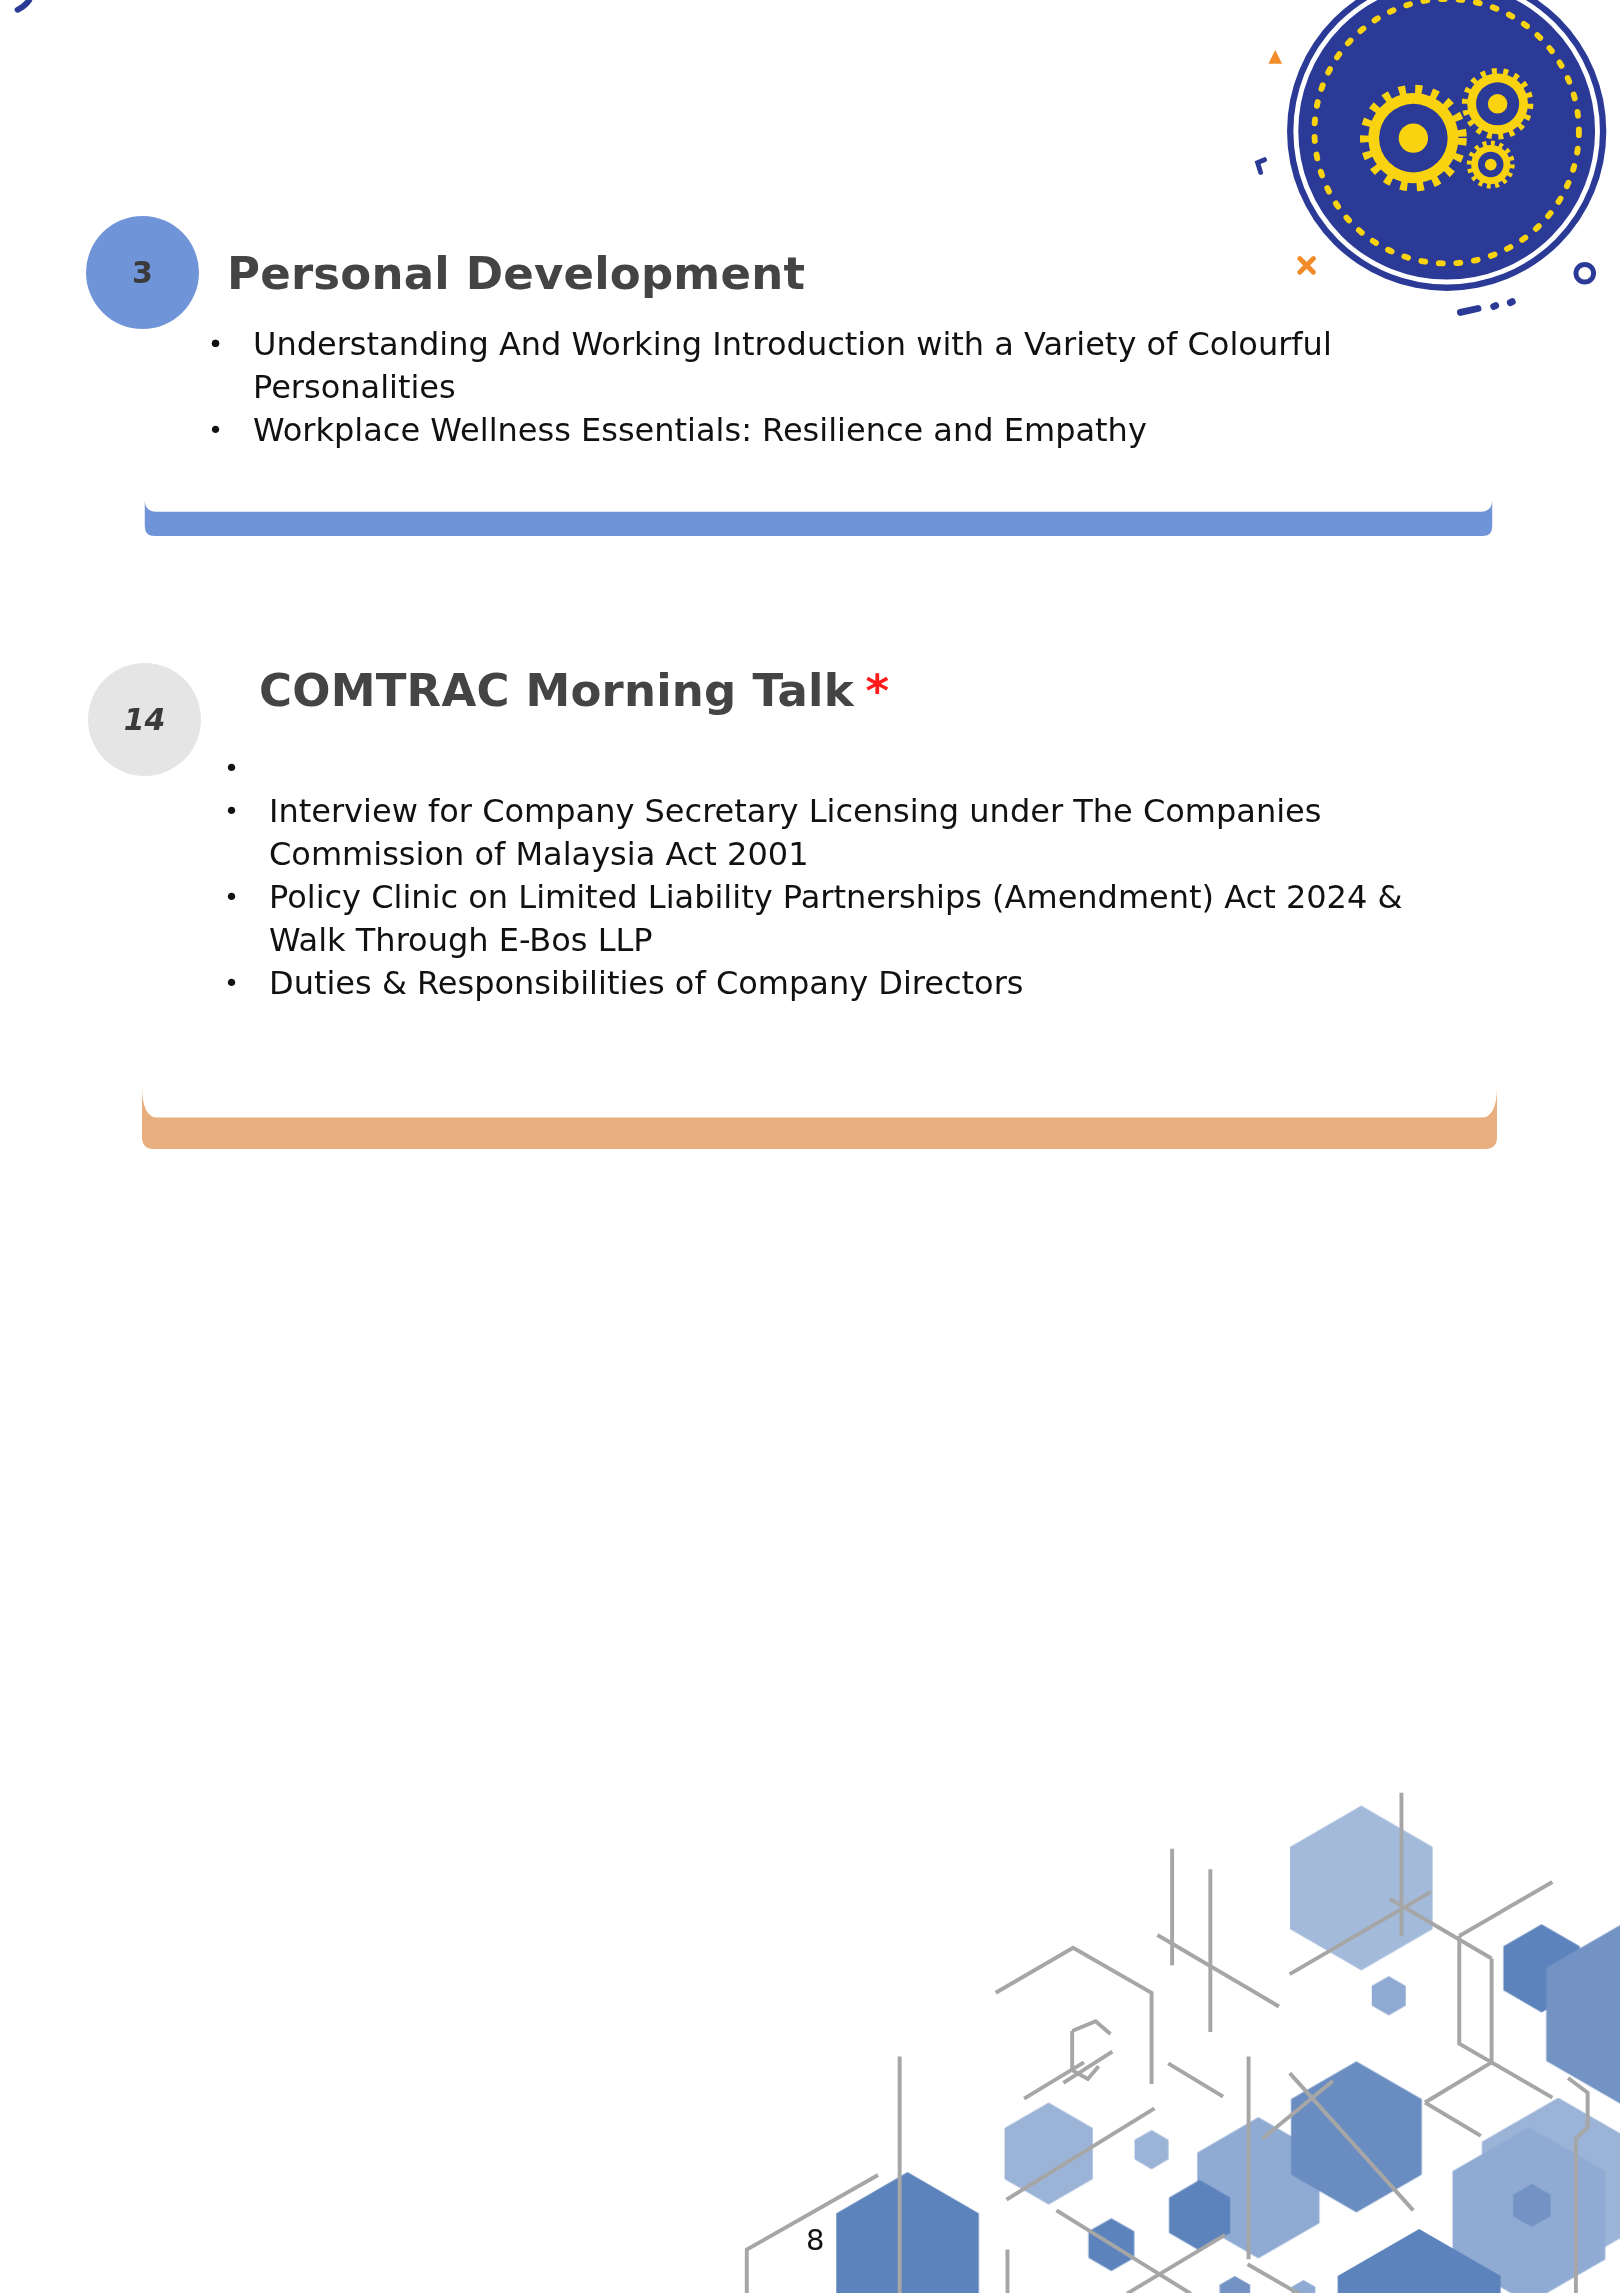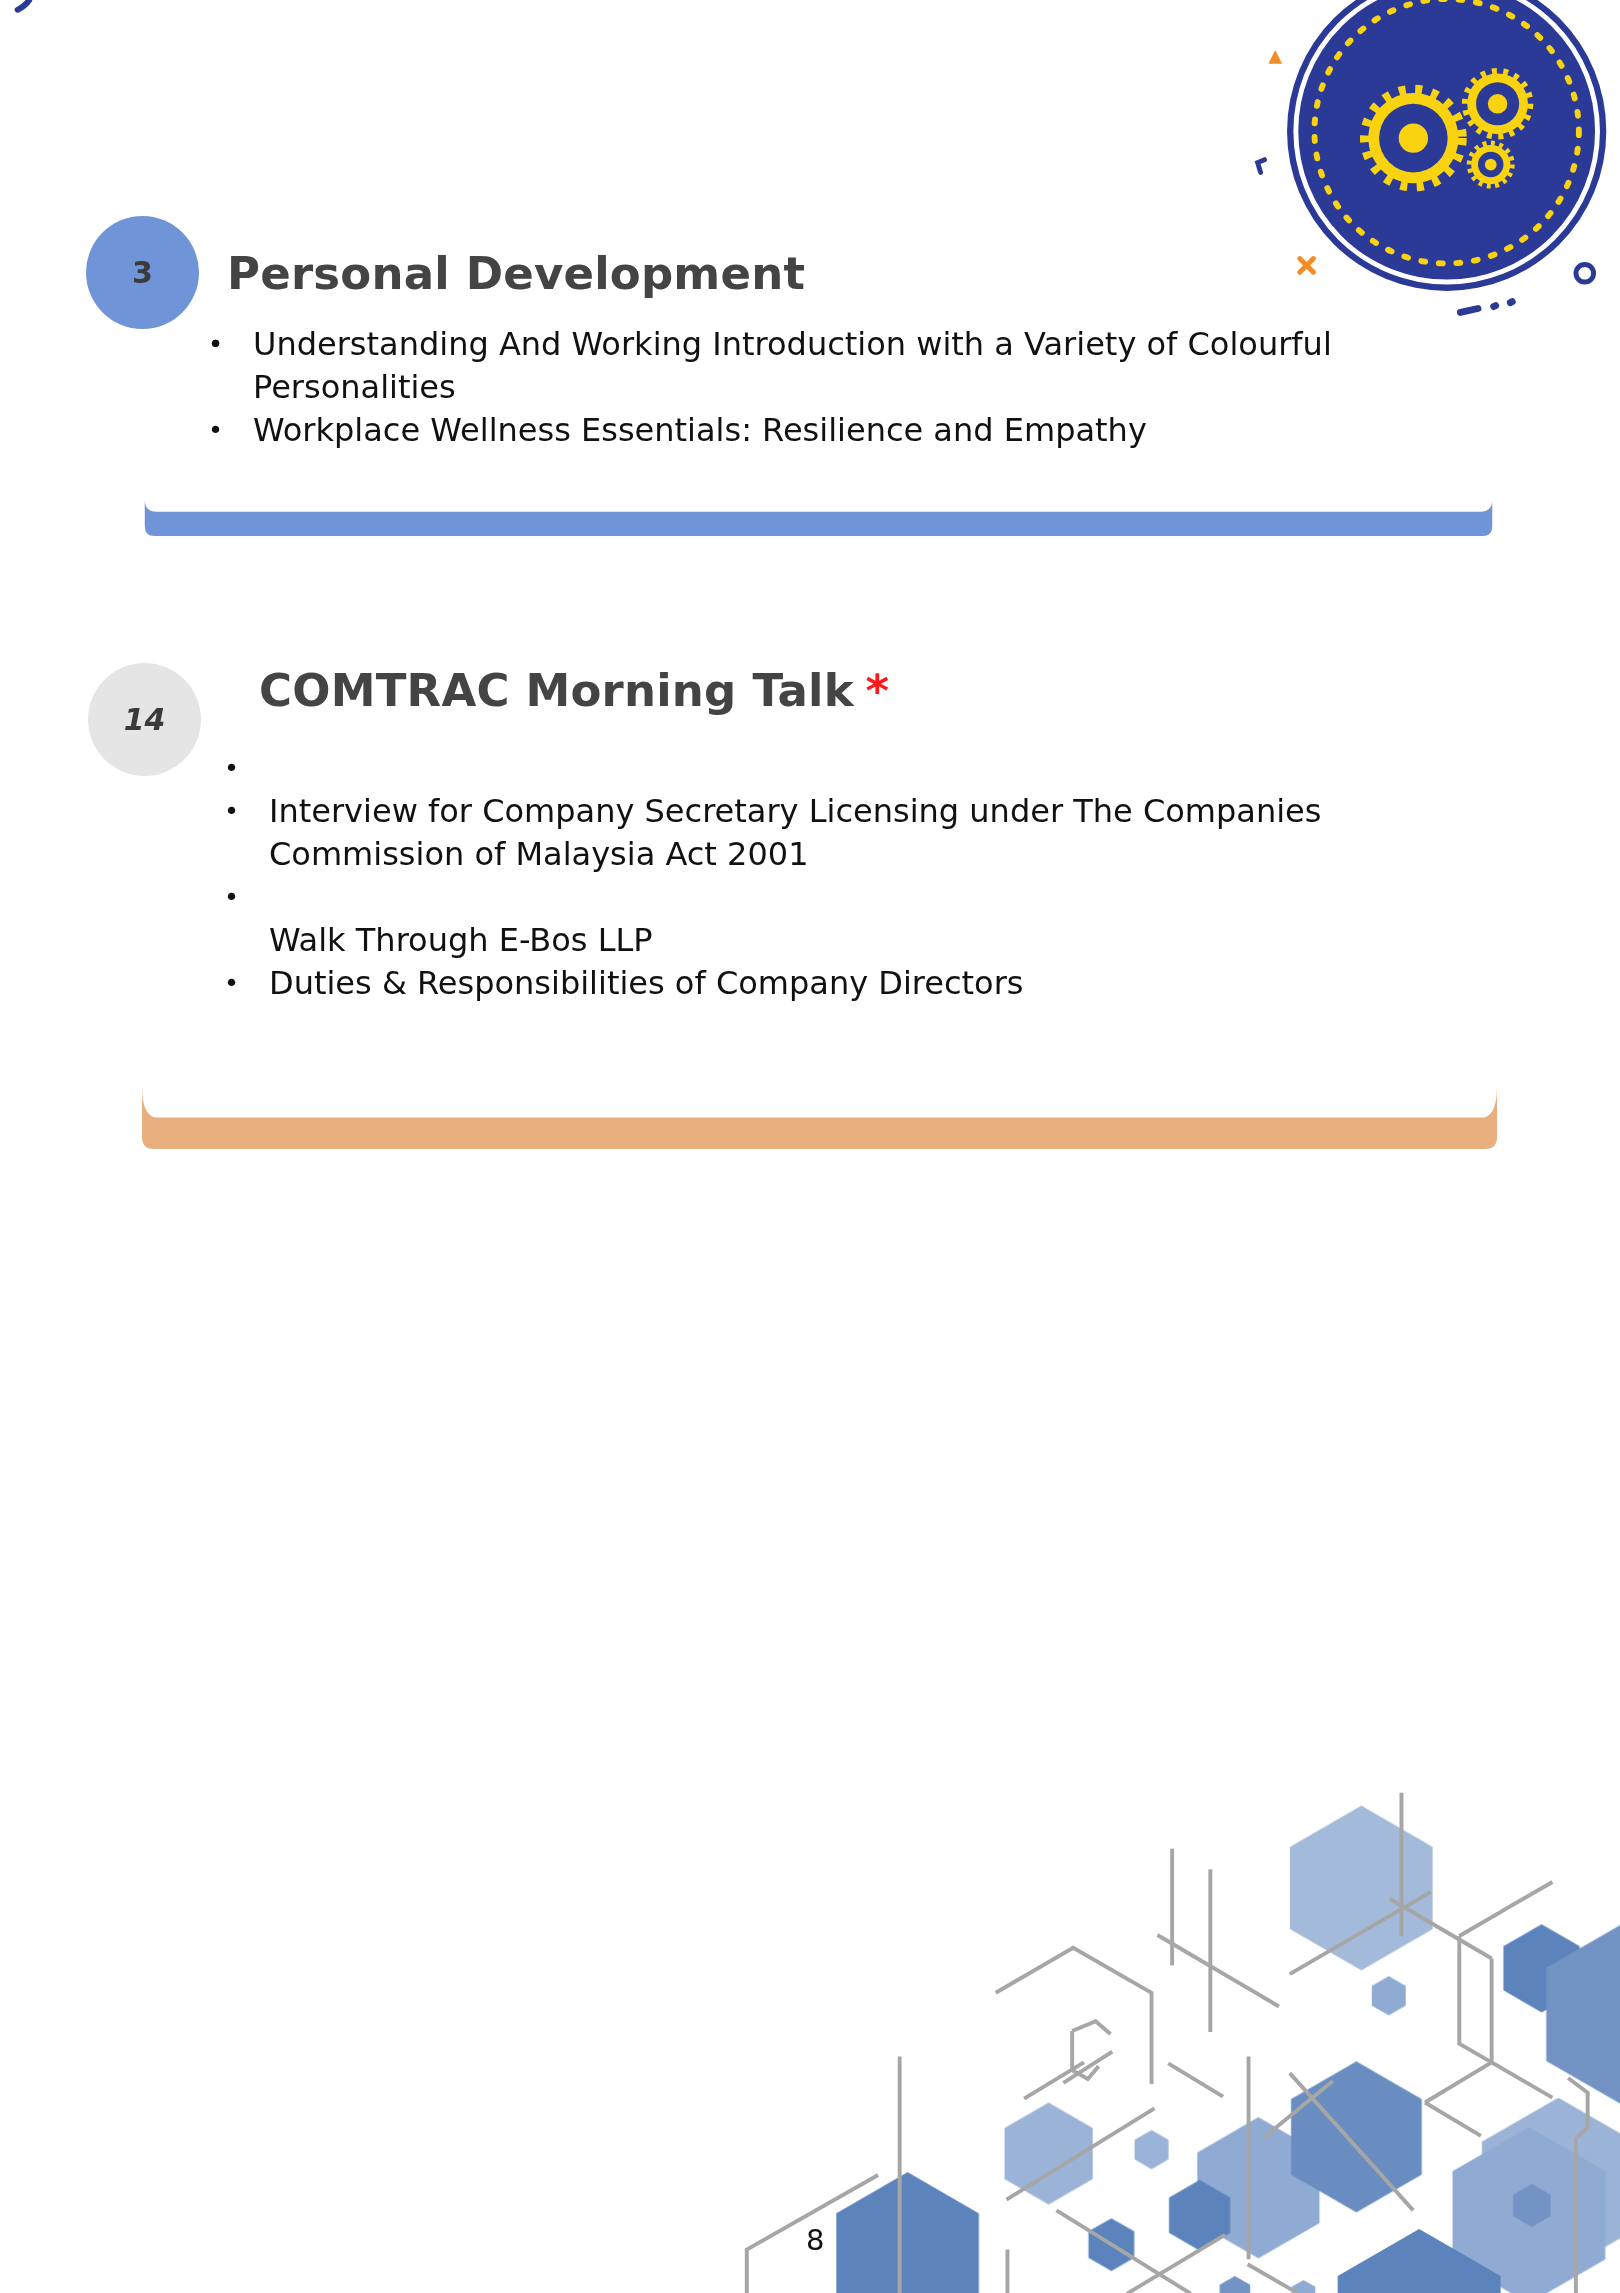--- a/index.html
+++ b/index.html
@@ -84,21 +84,21 @@
 <div class="section">
   <div class="num-circle" style="left:88px;top:663px;width:113px;height:113px;background:#e5e5e5;font-style:italic;">
     <span>14</span>
   </div>
   <div class="section-title" style="left:259px;top:664px;">
     <span>COMTRAC Morning Talk</span><span class="asterisk">*</span>
   </div>
   <ul class="bullets" style="left:269px;top:747px;">
     <li><span class="dot">•</span><br></li>
     <li><span class="dot">•</span><span>Interview for Company Secretary Licensing under The Companies</span><br><span>Commission of Malaysia Act 2001</span></li>
-    <li><span class="dot">•</span><br><span>Walk Through E-Bos LLP</span></li>
+    <li><span class="dot">•</span><span>Policy Clinic on Limited Liability Partnerships (Amendment) Act 2024 &amp;</span><br><span>Walk Through E-Bos LLP</span></li>
     <li><span class="dot">•</span><span>Duties &amp; Responsibilities of Company Directors</span></li>
   </ul>
   <svg class="card-bar" width="1355" height="65" style="left:142px;top:1086px;" viewBox="0 0 1382 66">
     <path d="M0 0 Q0 32 16 32 L1366 32 Q1382 32 1382 0 L1382 52 Q1382 64 1370 64 L12 64 Q0 64 0 52 Z" fill="#E8AE7E"></path>
   </svg>
 </div>
 
 <svg width="1620" height="2294" style="left:0;top:0;pointer-events:none" viewBox="0 0 1653 2340">
   <defs>
 

